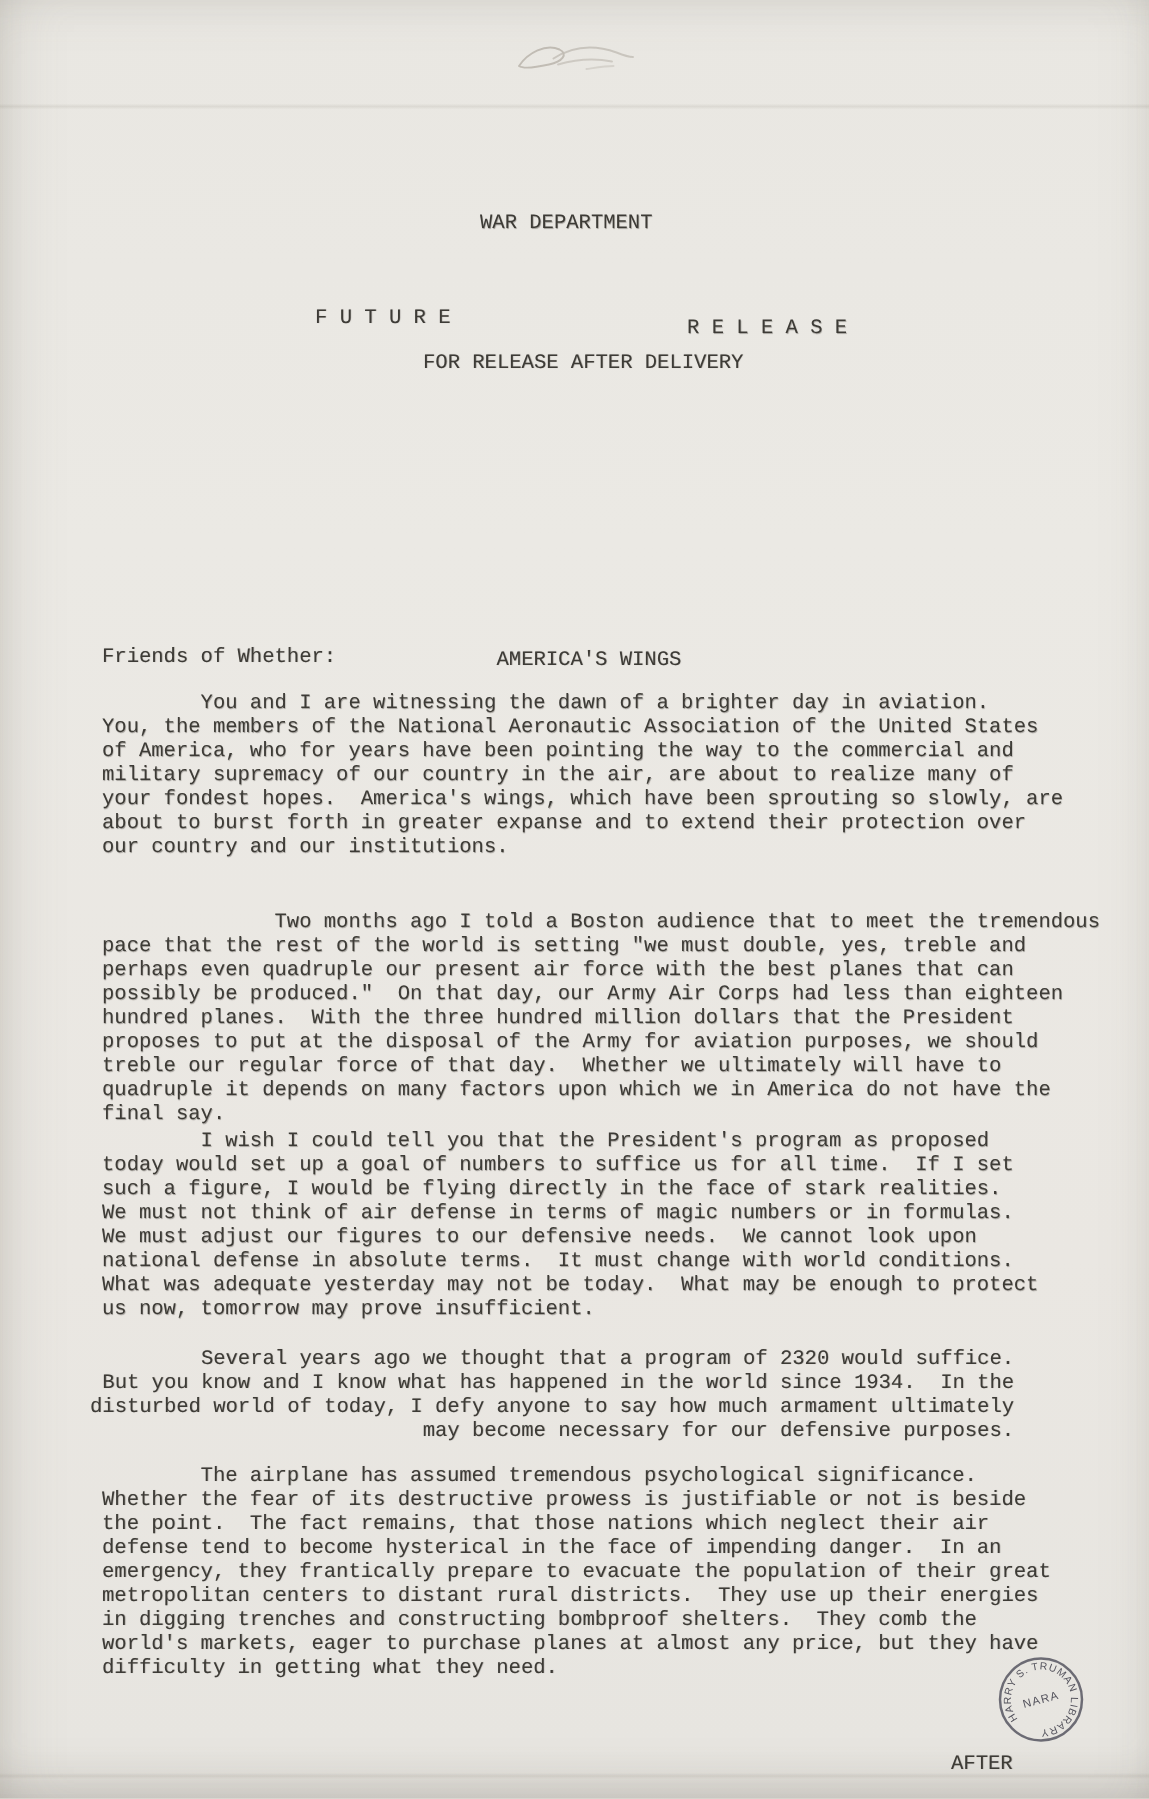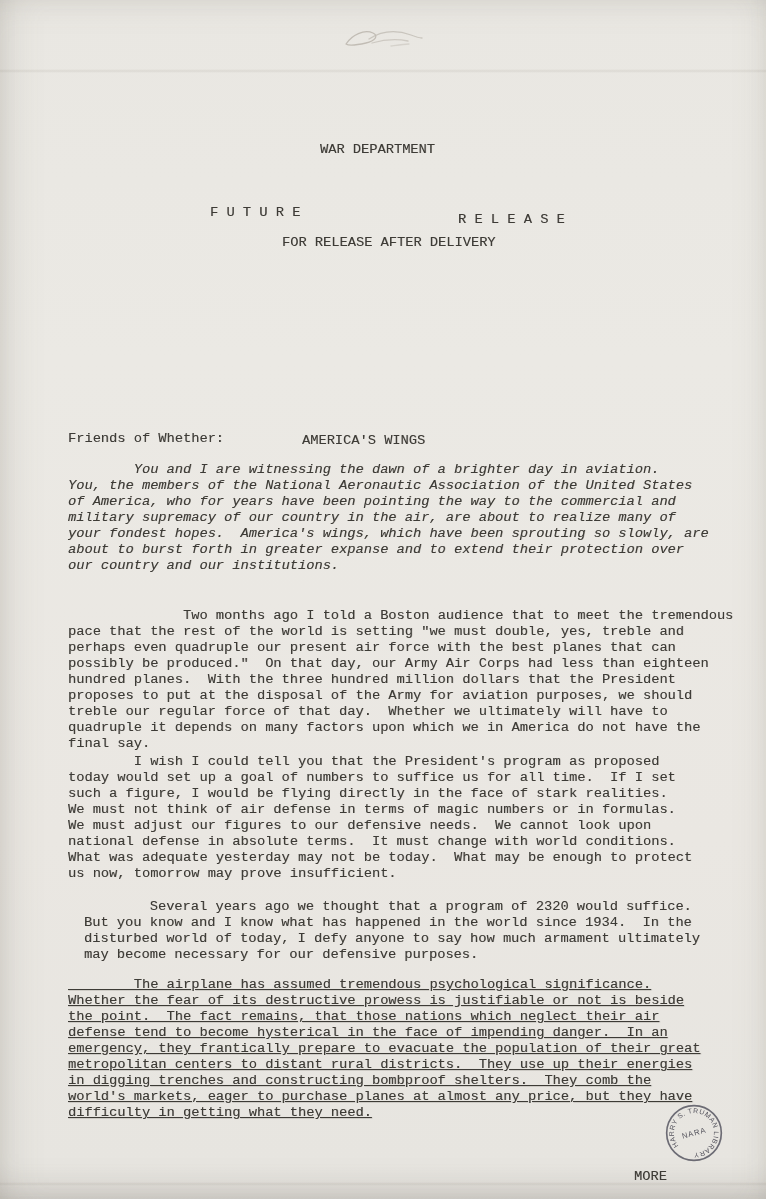--- a/index.html
+++ b/index.html
@@ -60,25 +60,25 @@
   <div class="crease" style="top:1182px;"></div>
 
   <div class="ink">
 
     <div class="line" style="left:320px;top:142px;">WAR DEPARTMENT</div>
     <div class="line" style="left:210px;top:172px;margin-top:33px;">F U T U R E</div>
     <div class="line" style="left:458px;top:172px;margin-top:40px;">R E L E A S E</div>
     <div class="line ul" style="left:282px;top:202px;">FOR RELEASE AFTER DELIVERY</div>
 
 
-    <div class="line ul" style="left:302px;top:400px;">AMERICA'S WINGS</div>
+    <div class="line ul" style="left:331px;top:400px;">AMERICA'S WINGS</div>
 
     <div class="line" style="left:68px;top:431px;">Friends of Whether:</div>
 
-    <div class="block" style="left:68px;top:462px;font-style:italic;">        You and I are witnessing the dawn of a brighter day in aviation.
+    <div class="block" style="left:68px;top:462px;">        You and I are witnessing the dawn of a brighter day in aviation.
 You, the members of the National Aeronautic Association of the United States
 of America, who for years have been pointing the way to the commercial and
 military supremacy of our country in the air, are about to realize many of
 your fondest hopes.  America's wings, which have been sprouting so slowly, are
 about to burst forth in greater expanse and to extend their protection over
 our country and our institutions.</div>
 
     <div class="block" style="left:68px;top:592px;">
       <span>        Two months ago I told a Boston audience that to meet the tremendous
 pace that the rest of the world is setting "we must double, yes, treble and
@@ -93,36 +93,36 @@
 
     <div class="block" style="left:68px;top:754px;">        I wish I could tell you that the President's program as proposed
 today would set up a goal of numbers to suffice us for all time.  If I set
 such a figure, I would be flying directly in the face of stark realities.
 We must not think of air defense in terms of magic numbers or in formulas.
 We must adjust our figures to our defensive needs.  We cannot look upon
 national defense in absolute terms.  It must change with world conditions.
 What was adequate yesterday may not be today.  What may be enough to protect
 us now, tomorrow may prove insufficient.</div>
 
-    <div class="block" style="left:84px;top:899px;">        Several years ago we thought that a program of 2320 would suffice.
+    <div class="block" style="left:60px;top:899px;text-align:right;">        Several years ago we thought that a program of 2320 would suffice.
 But you know and I know what has happened in the world since 1934.  In the
 disturbed world of today, I defy anyone to say how much armament ultimately
 may become necessary for our defensive purposes.</div>
 
-    <div class="block" style="left:68px;top:977px;text-decoration:underline;">        The airplane has assumed tremendous psychological significance.
+    <div class="block" style="left:68px;top:977px;">        The airplane has assumed tremendous psychological significance.
 Whether the fear of its destructive prowess is justifiable or not is beside
 the point.  The fact remains, that those nations which neglect their air
 defense tend to become hysterical in the face of impending danger.  In an
 emergency, they frantically prepare to evacuate the population of their great
 metropolitan centers to distant rural districts.  They use up their energies
 in digging trenches and constructing bombproof shelters.  They comb the
 world's markets, eager to purchase planes at almost any price, but they have
 difficulty in getting what they need.</div>
 
-    <div class="line ul" style="left:634px;top:1136px;">MORE</div>
+    <div class="line ul" style="left:634px;top:1136px;">AFTER</div>
   </div>
 
   <svg class="stamp" viewBox="0 0 64 64" xmlns="http://www.w3.org/2000/svg">
     <defs>
       <path id="ringPath" d="M 17.06 44.53 A 19.5 19.5 0 0 1 46.94 19.47 A 19.5 19.5 0 0 1 17.05 44.52"></path>
     </defs>
     <circle cx="32" cy="32" r="26.5" fill="none" stroke="#47465            3" stroke-width="0" opacity="0"></circle>
     <circle cx="32" cy="32" r="26.5" fill="none" stroke="#474653" stroke-width="1.6" opacity="0.85"></circle>
     <text font-size="6.7" letter-spacing="0.55" fill="#45444f">
       <textPath href="#ringPath">HARRY S. TRUMAN LIBRARY</textPath>

